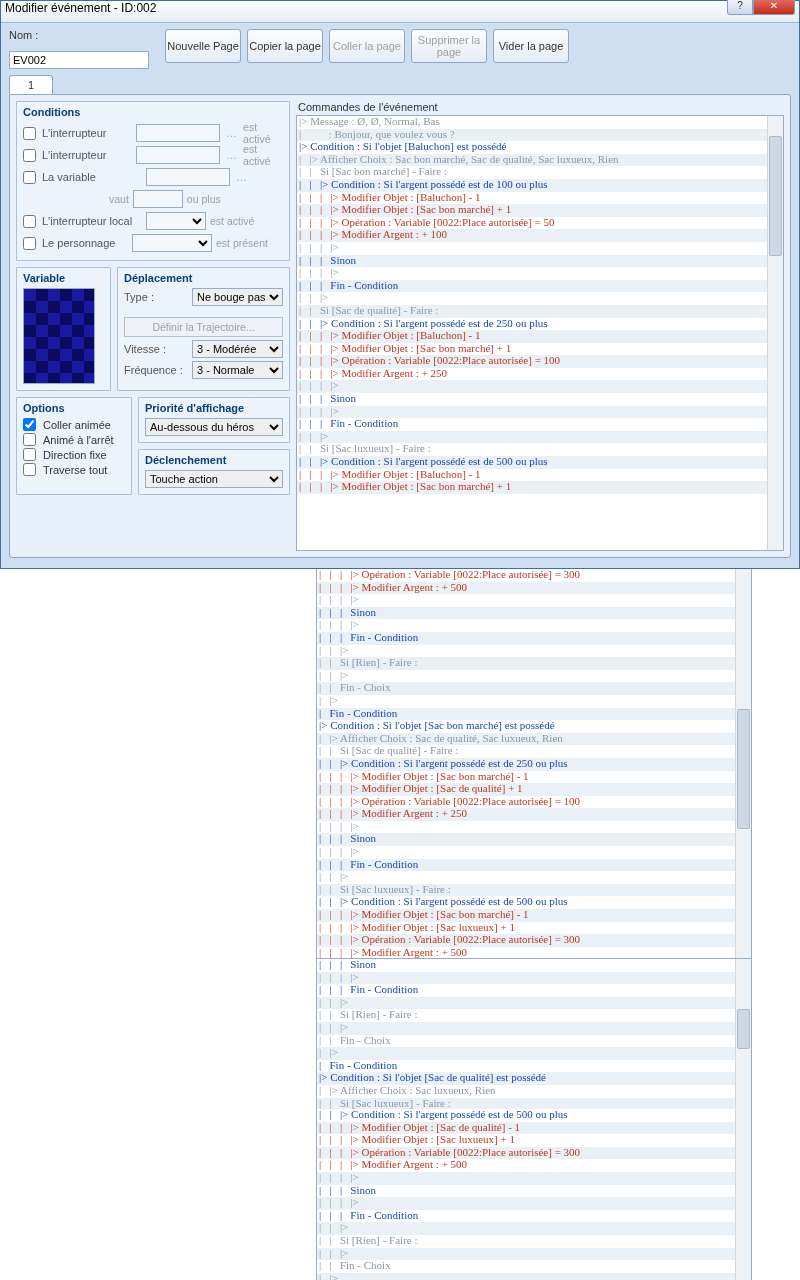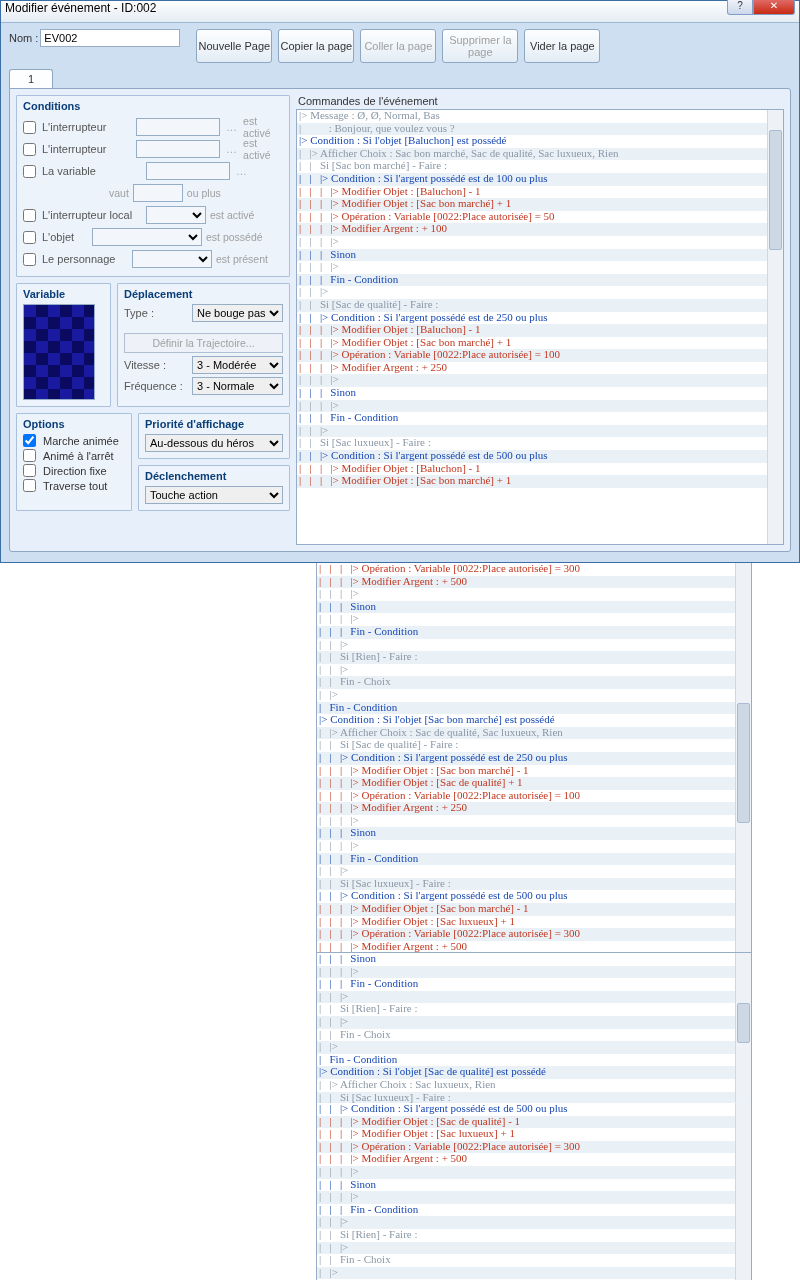--- a/index.html
+++ b/index.html
@@ -6,21 +6,21 @@
   body { margin:0; font-family: "Segoe UI", Tahoma, sans-serif; font-size:11px; background:#fff; color:#333; }
   .window { width:800px; border:1px solid #3a6ea5; background:#cddff1; position:relative; }
   .titlebar { height:22px; background:linear-gradient(to bottom, #fdfefe, #e5ecf4); border-bottom:1px solid #9db7d6; display:flex; align-items:flex-start; padding:0 4px;gap:44px; }
   .titlebar-text { flex:1; color:#000; font-size:12px; }
   .winbtns { display:flex; height:18px; margin-top:-4px; }
   .winbtn { width:26px; height:18px; background:linear-gradient(to bottom,#f5f7fc,#cdd8ec); border:1px solid #7f9fc9; border-top:none; display:flex; align-items:center; justify-content:center; font-size:10px; line-height:1; }
   .winbtn.help { border-radius:0 0 0 3px; }
   .winbtn.close { background:linear-gradient(to bottom,#e57777,#c72b11); color:#fff; border-radius:0 0 3px 0; width:42px; }
   .client { padding:6px 8px 10px; background:#cddff1; }
   .toprow { display:flex; align-items:flex-start; gap:8px; }
-  .nameblock { display:flex; flex-direction:row; gap:2px;align-items:center; }
+  .nameblock { display:flex; flex-direction:column; gap:10px; }
   .nameblock input { width:140px; height:18px; border:1px solid #96adc8; background:#fff; padding:0 3px; font-size:11px; }
   .btngrid { display:flex; gap:6px; margin-left:8px; }
   .toolbtn { width:76px; height:34px; border:1px solid #8ea8c4; border-radius:3px; background:linear-gradient(to bottom,#fdfeff,#e3ecf5); text-align:center; font-size:11px; line-height:12px; display:flex; flex-direction:column; justify-content:center; cursor:default; }
   .toolbtn.dis { color:#a0a0a0; }
   .tabs { margin-top:6px; }
   .tab { display:inline-block; padding:3px 18px; border:1px solid #8ea8c4; border-bottom:none; border-radius:3px 3px 0 0; background:#fdfeff; font-size:11px; }
   .panel { border:1px solid #8ea8c4; background:#e6effa; padding:6px; border-radius:0 3px 3px 3px; }
   .cols { display:flex; gap:6px; align-items:flex-start; }
   .leftcol { width:274px; display:flex; flex-direction:column; gap:6px; }
   .group { border:1px solid #aac0db; border-radius:1px; background:#ecf3fb; padding:4px 6px 6px; }
@@ -122,26 +122,20 @@
                 <span class="suffix">ou plus</span>
               </div>
             <div class="condrow">
                 <input type="checkbox" style="">
                 <span class="condlabel">L'interrupteur local</span>
                 <select class="ddl" style="width:60px"></select>
                 <span class="suffix">est activé</span>
               </div>
             <div class="condrow">
                 <input type="checkbox" style="">
-                <span class="condlabel" style="width:46px">L'objet</span>
-                <select class="ddl" style="width:110px"></select>
-                <span class="suffix">est possédé</span>
-              </div>
-            <div class="condrow">
-                <input type="checkbox" style="">
                 <span class="condlabel" style="width:86px">Le personnage</span>
                 <select class="ddl" style="width:80px"></select>
                 <span class="suffix">est présent</span>
               </div>
           </div>
 
           <div class="twogroup">
             <div class="group appearance">
               <div class="gtitle">Variable</div>
               <div class="sprite"></div>
@@ -162,21 +156,21 @@
                   <select><option>3 - Normale</option></select>
                 </div>
             </div>
           </div>
 
           <div class="twogroup">
             <div class="group" style="width:116px">
               <div class="gtitle">Options</div>
               <div class="chkrow">
                   <input type="checkbox" checked="" style="">
-                  <span>Marche animée</span>
+                  <span>Coller animée</span>
                 </div>
               <div class="chkrow">
                   <input type="checkbox" style="">
                   <span>Animé à l'arrêt</span>
                 </div>
               <div class="chkrow">
                   <input type="checkbox" style="">
                   <span>Direction fixe</span>
                 </div>
               <div class="chkrow">

